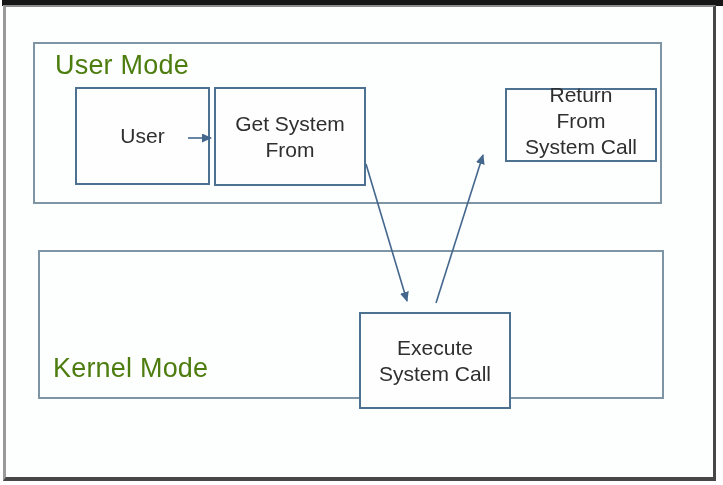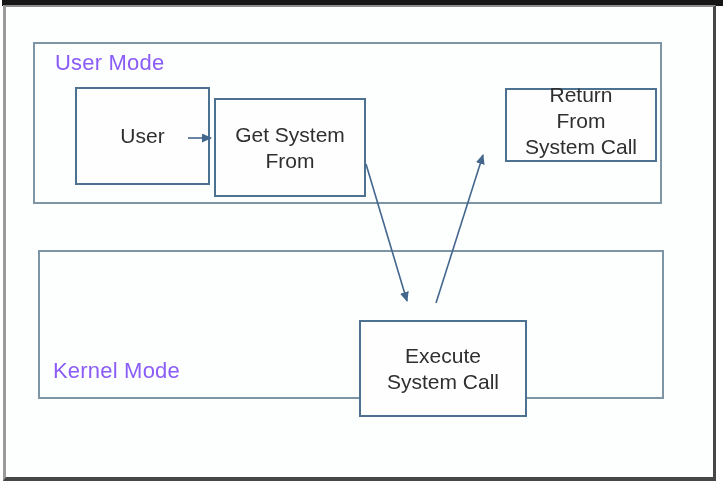--- a/index.html
+++ b/index.html
@@ -30,40 +30,40 @@
   
   .region{
     position:absolute;box-sizing:border-box;
     border:2px solid #7e95a6;
     background:transparent;
   }
   .region-user{left:33px;top:42px;width:629px;height:162px;}
   .region-kernel{left:38px;top:250px;width:626px;height:149px;}
   .region-label{
     position:absolute;
-    font-size:22px;color:#8b5cf6;letter-spacing:0.2px;
+    font-size:27px;color:#4d7c0f;letter-spacing:0.2px;
     white-space:nowrap;
   }
   .region-user .region-label{left:20px;top:6px;}
   .region-kernel .region-label{left:13px;bottom:13px;}
 
   
   .node{
     position:absolute;box-sizing:border-box;
     border:2px solid #4d7191;
     background:#fefefe;
     display:flex;flex-direction:column;
     align-items:center;justify-content:center;
     text-align:center;
     font-size:21px;line-height:26px;color:#2f2f2f;
   }
   .node-user-program{left:52px;top:87px;width:135px;height:98px;margin-left:23px;}
-  .node-get-system-call{left:214px;top:87px;width:152px;height:99px;margin-top:11px;}
+  .node-get-system-call{left:214px;top:87px;width:152px;height:99px;}
   .node-return{left:505px;top:88px;width:152px;height:74px;justify-content:flex-end;}
-  .node-execute{left:359px;top:320px;width:168px;height:97px;}
+  .node-execute{left:359px;top:312px;width:152px;height:97px;}
 
   
   svg.arrows{position:absolute;left:0;top:0;width:723px;height:485px;pointer-events:none;}
 </style>
 </head>
 <body>
 
 <div class="stage">
 
   <div class="top-bar"></div>

